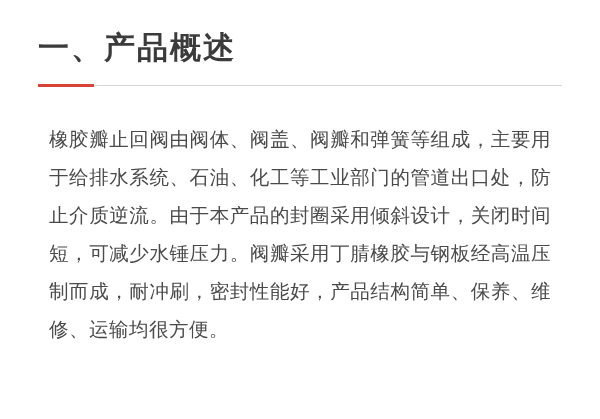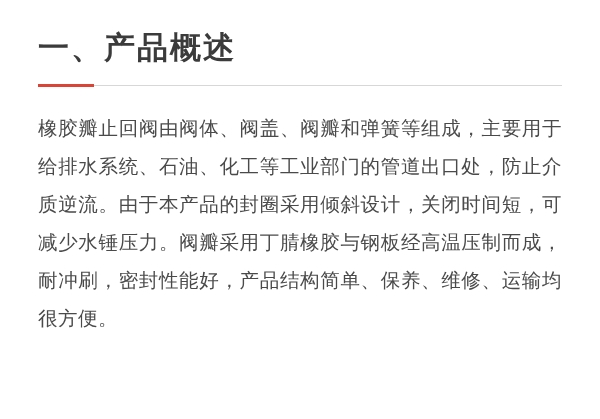--- a/index.html
+++ b/index.html
@@ -42,21 +42,21 @@
     height: 3px;
     background: #d94436;
     flex: 0 0 auto;
   }
   .rule-rest {
     flex: 1 1 auto;
     height: 1px;
     background: #d7d7d7;
   }
   .body-text {
-    margin: 0;
+    margin: 11px;
     padding-top: 22px;
     font-size: 19.5px;
     line-height: 38px;
     color: #4a4a4a;
     letter-spacing: 0.5px;
     text-align: justify;
     text-justify: inter-ideograph;
   }
 </style>
 </head>

